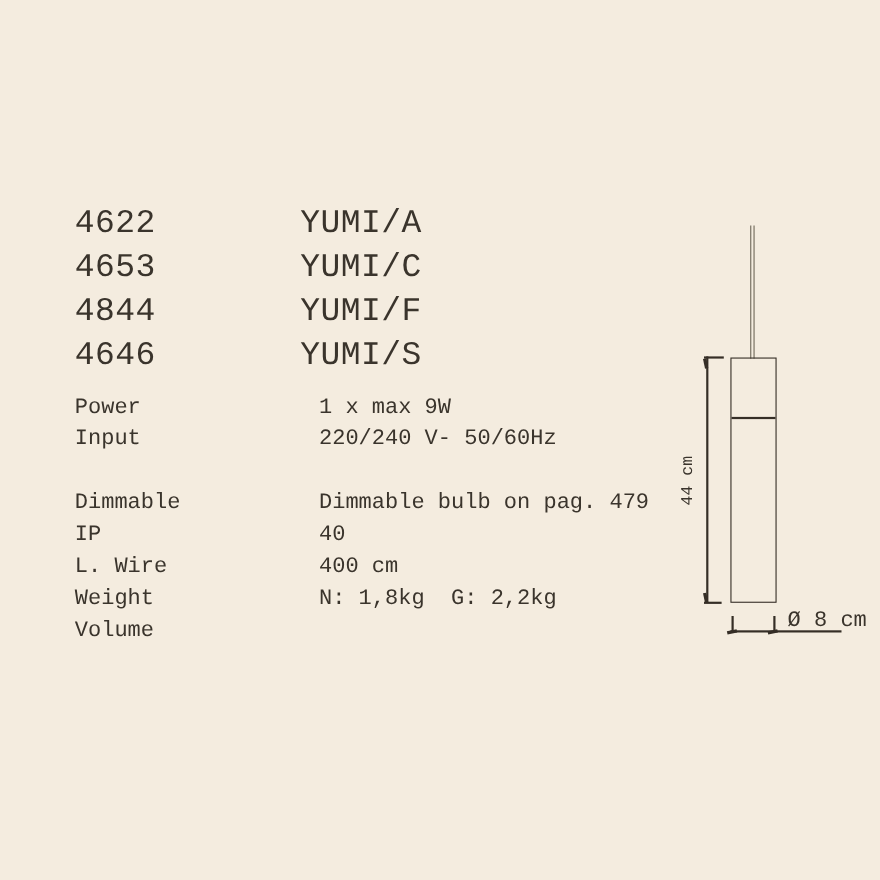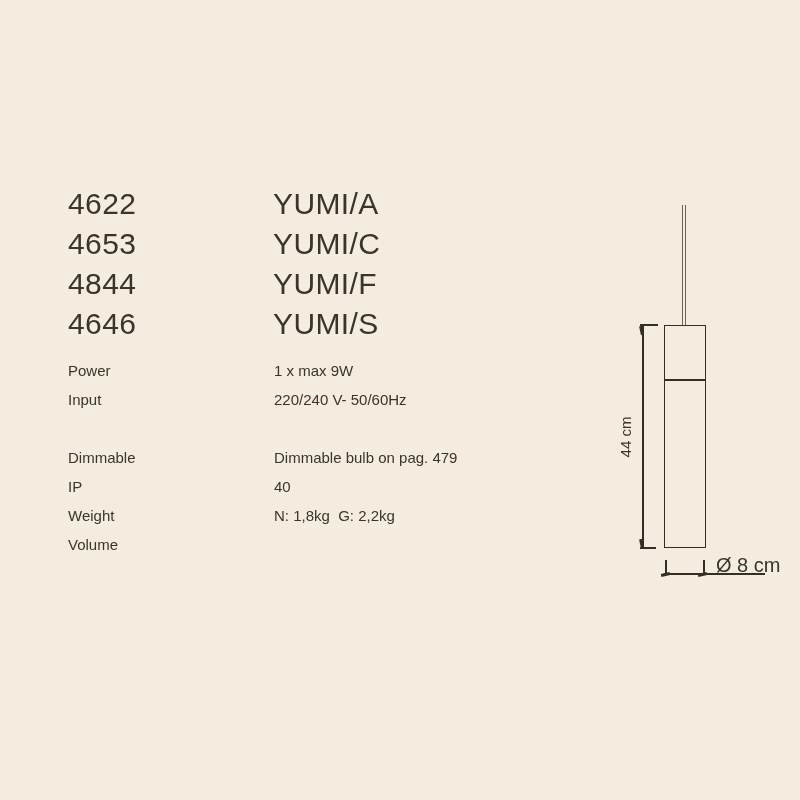--- a/index.html
+++ b/index.html
@@ -9,32 +9,32 @@
     --wire:#6e6759;
   }
   html,body{margin:0;padding:0;}
   body{
     width:800px;height:800px;
     background:var(--bg);
     font-family:"Liberation Sans", sans-serif;
     color:var(--ink);
     overflow:hidden;
   }
-  .page{position:relative;width:637px;height:800px;}
+  .page{position:relative;width:637px;height:800px;font-family:Liberation Mono, monospace;}
 
   
   .products{position:absolute;left:68px;top:184px;}
   .prod-row{display:flex;height:40px;line-height:40px;font-size:30px;font-weight:300;letter-spacing:0.4px;}
   .prod-code{width:205px;}
 
   
   .specs{position:absolute;left:68px;top:356px;}
-  .spec-row{display:flex;height:29px;line-height:29px;font-size:15px;font-weight:300;}
+  .spec-row{display:flex;height:29px;line-height:29px;font-size:20px;font-weight:300;}
   .spec-label{width:206px;}
-  .spec-value{white-space:pre;}
+  .spec-value{white-space:pre;margin-left:16px;}
 
   
   .diagram{position:absolute;left:0;top:0;width:800px;height:800px;pointer-events:none;}
   .ln{position:absolute;background:var(--line);}
   .wire{
     position:absolute;left:682px;top:205px;width:4px;height:121px;
     border-left:1.4px solid var(--wire);border-right:1.4px solid var(--wire);
     box-sizing:border-box;
   }
   .lamp-body{
@@ -97,20 +97,24 @@
     </div>
     <div class="spec-row">
       <span class="spec-label">Dimmable</span>
       <span class="spec-value">Dimmable bulb on pag. 479</span>
     </div>
     <div class="spec-row">
       <span class="spec-label">IP</span>
       <span class="spec-value">40</span>
     </div>
     <div class="spec-row">
+      <span class="spec-label">L. Wire</span>
+      <span class="spec-value">400 cm</span>
+    </div>
+    <div class="spec-row">
       <span class="spec-label">Weight</span>
       <span class="spec-value">N: 1,8kg  G: 2,2kg</span>
     </div>
     <div class="spec-row">
       <span class="spec-label">Volume</span>
     </div>
   </section>
 
   <div class="diagram">
 

